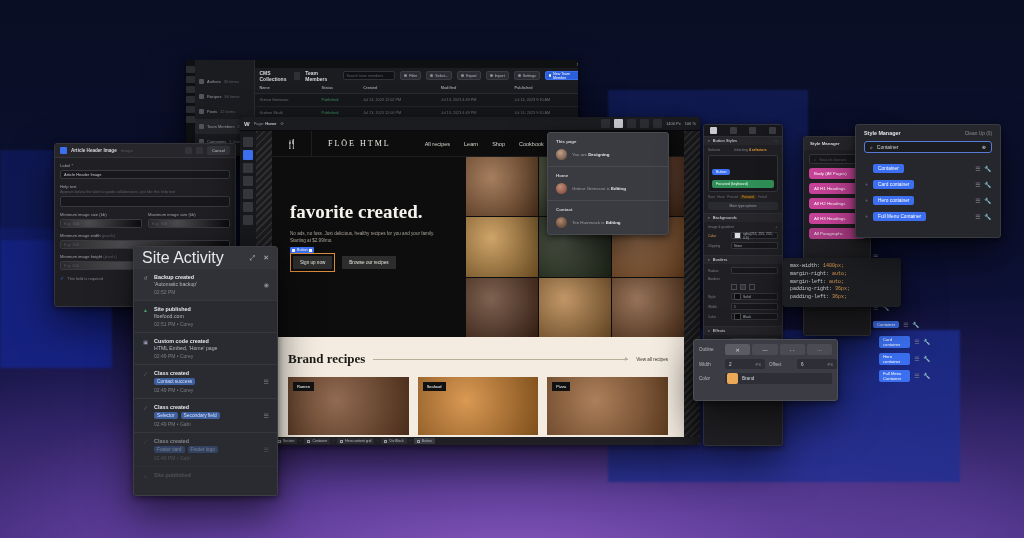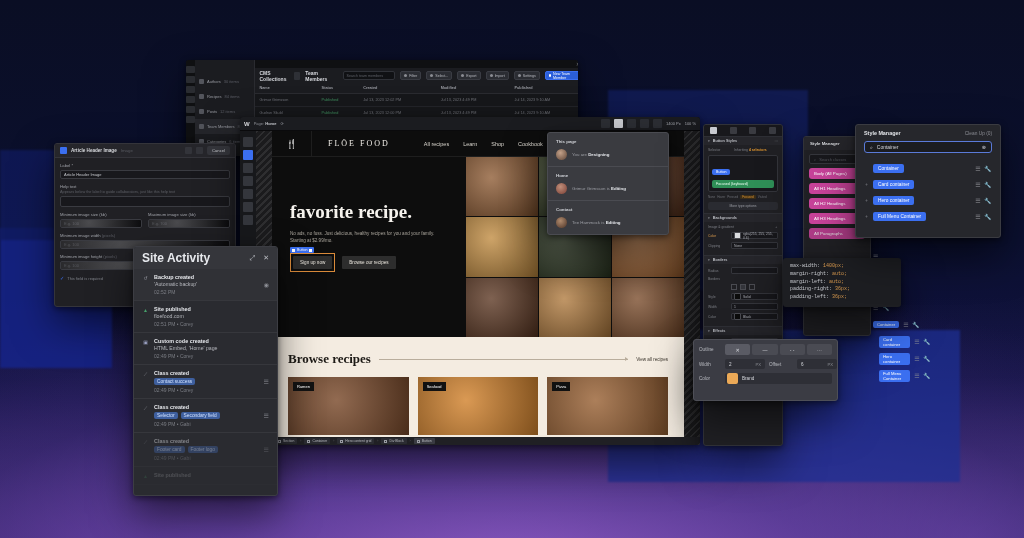--- a/index.html
+++ b/index.html
@@ -151,21 +151,21 @@
   #collab .av{width:11px;height:11px;border-radius:50%;background:#7a5c48;flex:none;overflow:hidden;
       background-image:radial-gradient(circle at 40% 35%, #c3a189, #5d4436);}
   #collab .av.b{background-image:radial-gradient(circle at 40% 35%, #c08f7a, #7a3e34);}
   #collab .av.c{background-image:radial-gradient(circle at 40% 35%, #b08b6e, #4d3326);}
   #collab .ptxt{font-size:4.4px;color:#9b9da3;}
   #collab .ptxt b{color:#e6e8ec;}
 
   
   #activity{left:133px;top:246px;width:145px;height:250px;background:#2a2b30;border:1px solid #3c3d43;}
   #activity .ahead{height:22px;display:flex;align-items:center;padding:0 8px;background:#35363b;}
-  #activity .ahead .t{font-size:12px;color:#e7e9ed;font-weight:bold;flex:1;}
+  #activity .ahead .t{font-size:16px;color:#e7e9ed;font-weight:normal;flex:1;}
   #activity .ahead .i{font-size:7px;color:#b9bbc1;margin-left:8px;}
   #activity .item{padding:5px 8px;border-bottom:1px solid #36373c;display:flex;gap:5px;position:relative;}
   #activity .item.first{background:#303136;}
   #activity .ico{width:7px;font-size:5px;color:#8d8f96;flex:none;padding-top:1px;text-align:center;}
   #activity .ico.g{color:#46a06a;}
   #activity .ico.b{color:#9aa0c2;}
   #activity .body{flex:1;min-width:0;}
   #activity .ttl{font-size:5.4px;color:#e6e8ec;font-weight:bold;}
   #activity .sub{font-size:5.2px;color:#b4b6bc;margin-top:1px;}
   #activity .meta{font-size:5px;color:#7b7d84;margin-top:2px;}
@@ -434,59 +434,59 @@
       </div>
       <div id="dsn-canvas">
         <div class="hatch l"></div>
         <div class="hatch r"></div>
 
         <div id="hero">
           <div id="hero-nav">
             <div class="brandbox">
                 <span class="util">🍴</span>
               </div>
-            <div class="brand">FLÖE FOOD</div>
+            <div class="brand">FLÖE HTML</div>
             <div class="links">
               <a>All recipes</a>
               <a>Learn</a>
               <a>Shop</a>
               <a>Cookbook</a>
             </div>
           </div>
           <div id="hero-photos">
             <div class="ph" style="background:#8d5a32"></div>
             <div class="ph" style="background:#3f4a2c"></div>
             <div class="ph" style="background:#6a3c22"></div>
             <div class="ph" style="background:#c08a3e"></div>
             <div class="ph" style="background:#2e3a23"></div>
             <div class="ph" style="background:#9d5f2d"></div>
             <div class="ph" style="background:#5a3520"></div>
             <div class="ph" style="background:#b07a3d"></div>
             <div class="ph" style="background:#7a4b2a"></div>
           </div>
           <div id="hero-copy">
-            <h1><br><span>favorite recipe.</span></h1>
+            <h1><br><span>favorite created.</span></h1>
             <p>No ads, no fuss. Just delicious, healthy recipes for you and your family. Starting at $2.99/mo.</p>
             <div id="hero-btns">
               <div class="btn-sel">
                 <div class="btn-tag">
                   <span class="sq"></span>
                   <span>Button</span>
                   <span class="sq"></span>
                 </div>
                 <div class="hero-btn">Sign up now</div>
               </div>
               <div class="hero-btn">Browse our recipes</div>
             </div>
           </div>
         </div>
 
         <div id="latest">
           <div class="lrow">
-            <h2>Browse recipes</h2>
+            <h2>Brand recipes</h2>
             <div class="line"></div>
             <span class="viewall">View all recipes</span>
           </div>
           <div id="cards">
             <div class="card" style="background:#7a4a2b">
                 <span class="tag">Ramen</span>
               </div>
             <div class="card" style="background:#d2832e">
                 <span class="tag">Seafood</span>
               </div>

